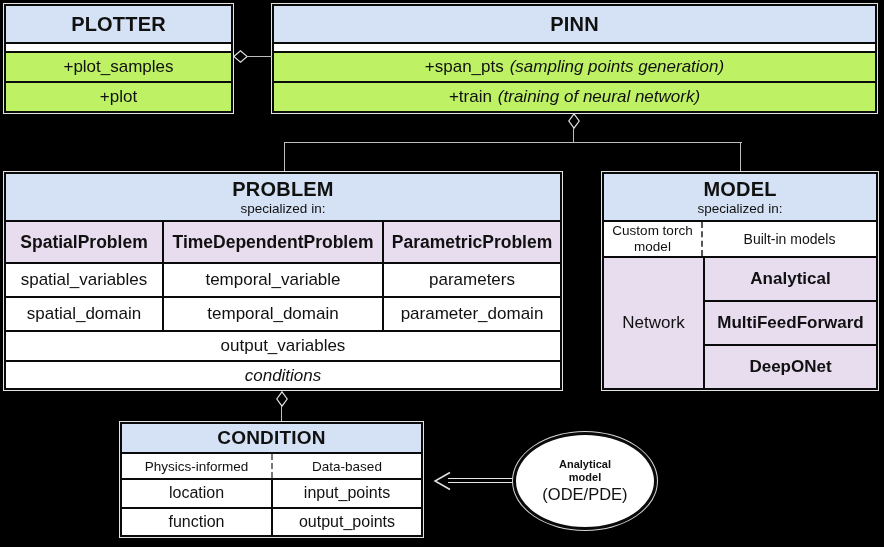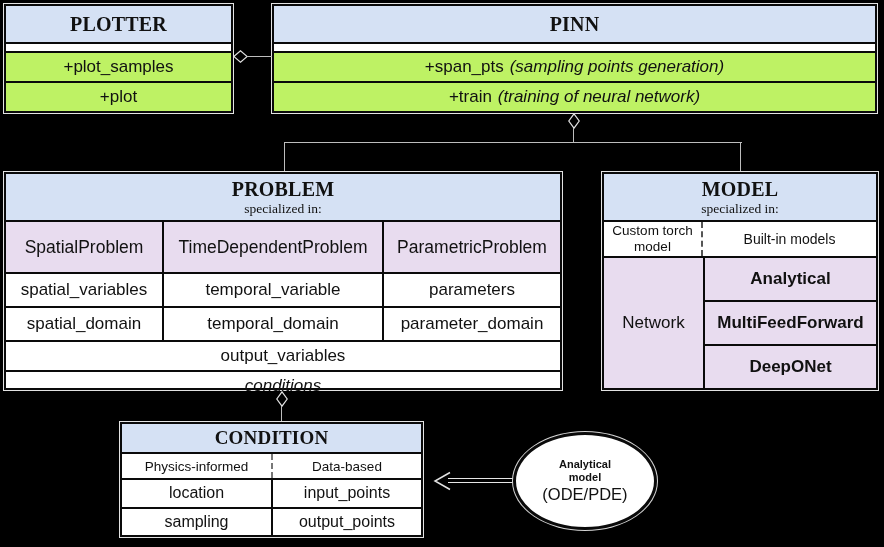--- a/index.html
+++ b/index.html
@@ -10,34 +10,34 @@
     --border:#0a0a0a;
   }
   html,body{margin:0;padding:0;background:#000;}
   body{font-family:"Liberation Sans",sans-serif;color:#111;}
   .canvas{position:relative;width:884px;height:547px;background:var(--background);overflow:hidden;}
 
   
   .box{position:absolute;box-sizing:border-box;background:#fff;border:2px solid var(--border);
        box-shadow:0 0 0 1px #e3e3e3;display:flex;flex-direction:column;}
   .hdr{flex:none;background:var(--header-blue);border-bottom:2px solid var(--border);
-       display:flex;flex-direction:column;align-items:center;justify-content:center;line-height:1.12;font-family:Liberation Serif, serif;}
+       display:flex;flex-direction:column;align-items:center;justify-content:center;line-height:1.12;}
   .title{font-weight:bold;font-size:20px;letter-spacing:.2px;}
   .title.small{font-size:19px;}
   .sub{font-size:13.5px;}
   .empty-row{flex:none;height:7px;background:#fff;border-bottom:2px solid var(--border);}
   .mrow{flex:1;display:flex;align-items:center;justify-content:center;font-size:17px;background:#bef264;}
   .mrow + .mrow{border-top:2px solid var(--border);}
   .note{font-style:italic;margin-left:.35em;}
 
   
   .p-grid{display:grid;grid-template-columns:156px 220px 1fr;}
   .p-grid > div{display:flex;align-items:center;justify-content:center;box-sizing:border-box;}
   .p-grid > div + div{border-left:2px solid var(--border);}
-  .p-colhdr{flex:none;height:52px;background:var(--lavender);font-weight:normal;font-size:17.5px;border-bottom:2px solid var(--border);}
+  .p-colhdr{flex:none;height:42px;background:var(--lavender);font-weight:bold;font-size:17.5px;border-bottom:2px solid var(--border);}
   .p-attr{flex:none;height:34px;font-size:17px;border-bottom:2px solid var(--border);}
   .p-span{flex:none;height:28px;display:flex;align-items:center;justify-content:center;font-size:17px;}
   .p-span + .p-span{border-top:2px solid var(--border);font-style:italic;}
 
   
   .m-split{flex:none;display:flex;box-sizing:border-box;}
   .m-white{height:36px;border-bottom:2px solid var(--border);}
   .m-left{width:99px;flex:none;display:flex;flex-direction:column;align-items:center;justify-content:center;text-align:center;font-size:13.5px;line-height:1.15;box-sizing:border-box;}
   .m-left.dashed{border-right:2px dashed #555;}
   .m-right{flex:1;display:flex;align-items:center;justify-content:center;font-size:14px;}
@@ -173,21 +173,21 @@
     </div>
     <div class="c-row c-sub">
       <div class="c-left">Physics-informed</div>
       <div class="c-right">Data-based</div>
     </div>
     <div class="c-row c-attrs">
       <div class="c-left">location</div>
       <div class="c-right">input_points</div>
     </div>
     <div class="c-row c-attrs">
-      <div class="c-left">sampling</div>
+      <div class="c-left">function</div>
       <div class="c-right">output_points</div>
     </div>
   </div>
 
   <div class="link-double" style="left:448px;top:478px;width:65px;"></div>
   <svg class="glyph" style="left:432px;top:470px;" width="20" height="22">
     <polyline points="18,2.5 3,11 18,19.5" fill="none" stroke="#e2e2e2" stroke-width="1.5"></polyline>
   </svg>
   <div class="ellipse" style="left:513px;top:432px;width:144px;height:98px;">
     <div class="b">Analytical</div>

